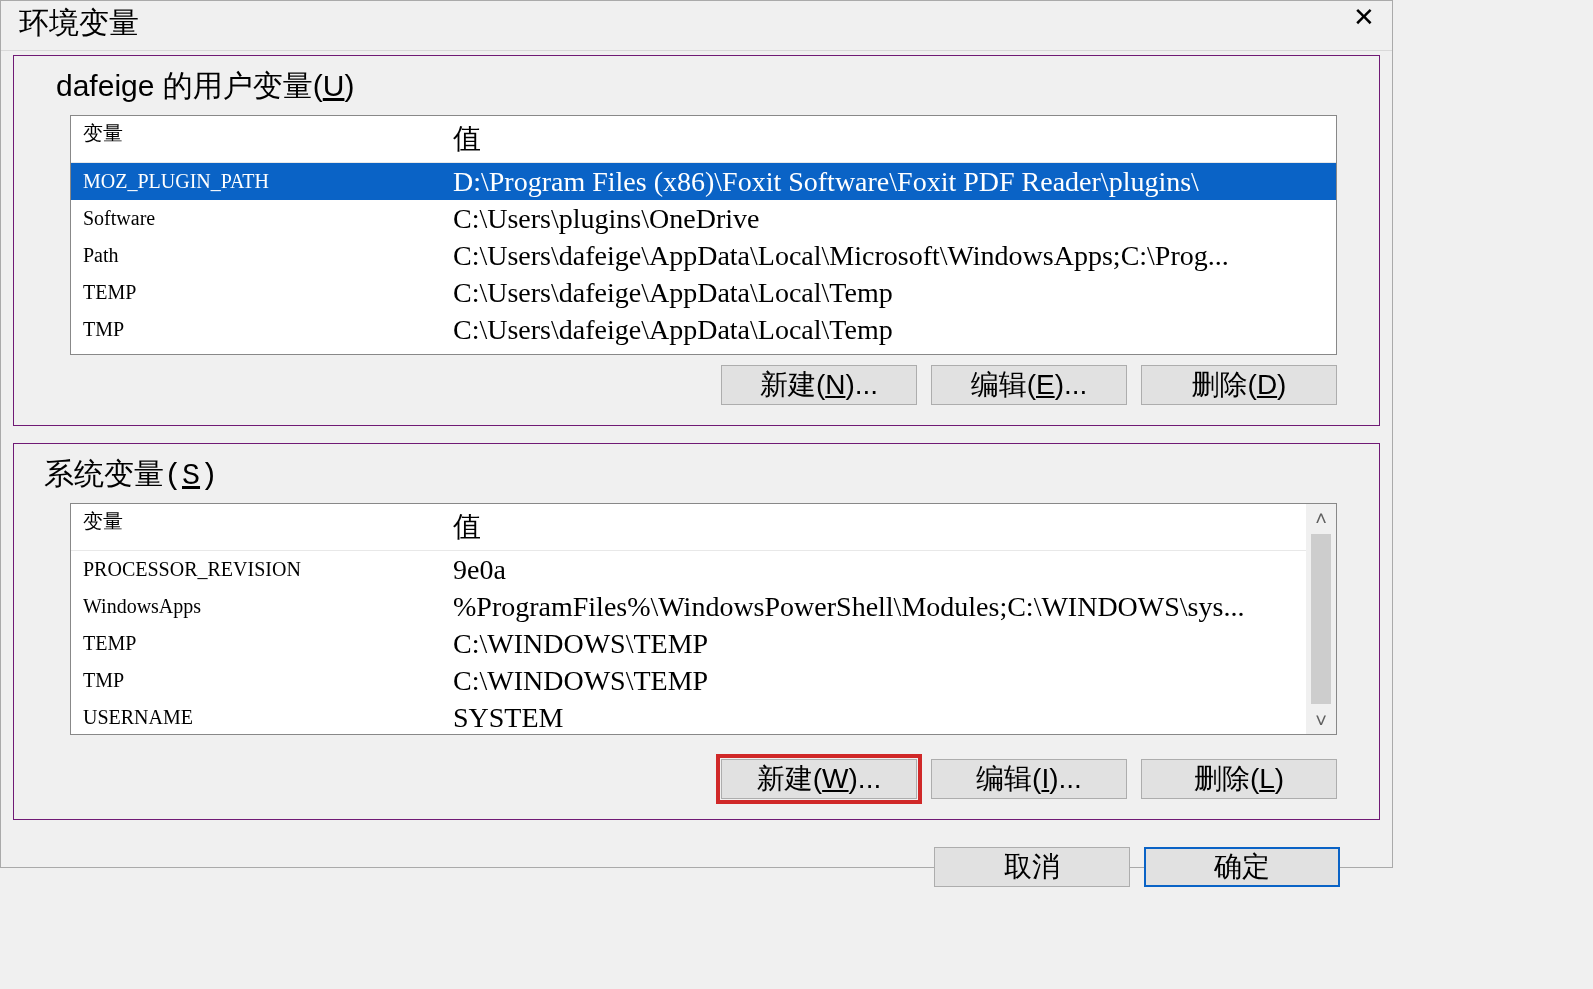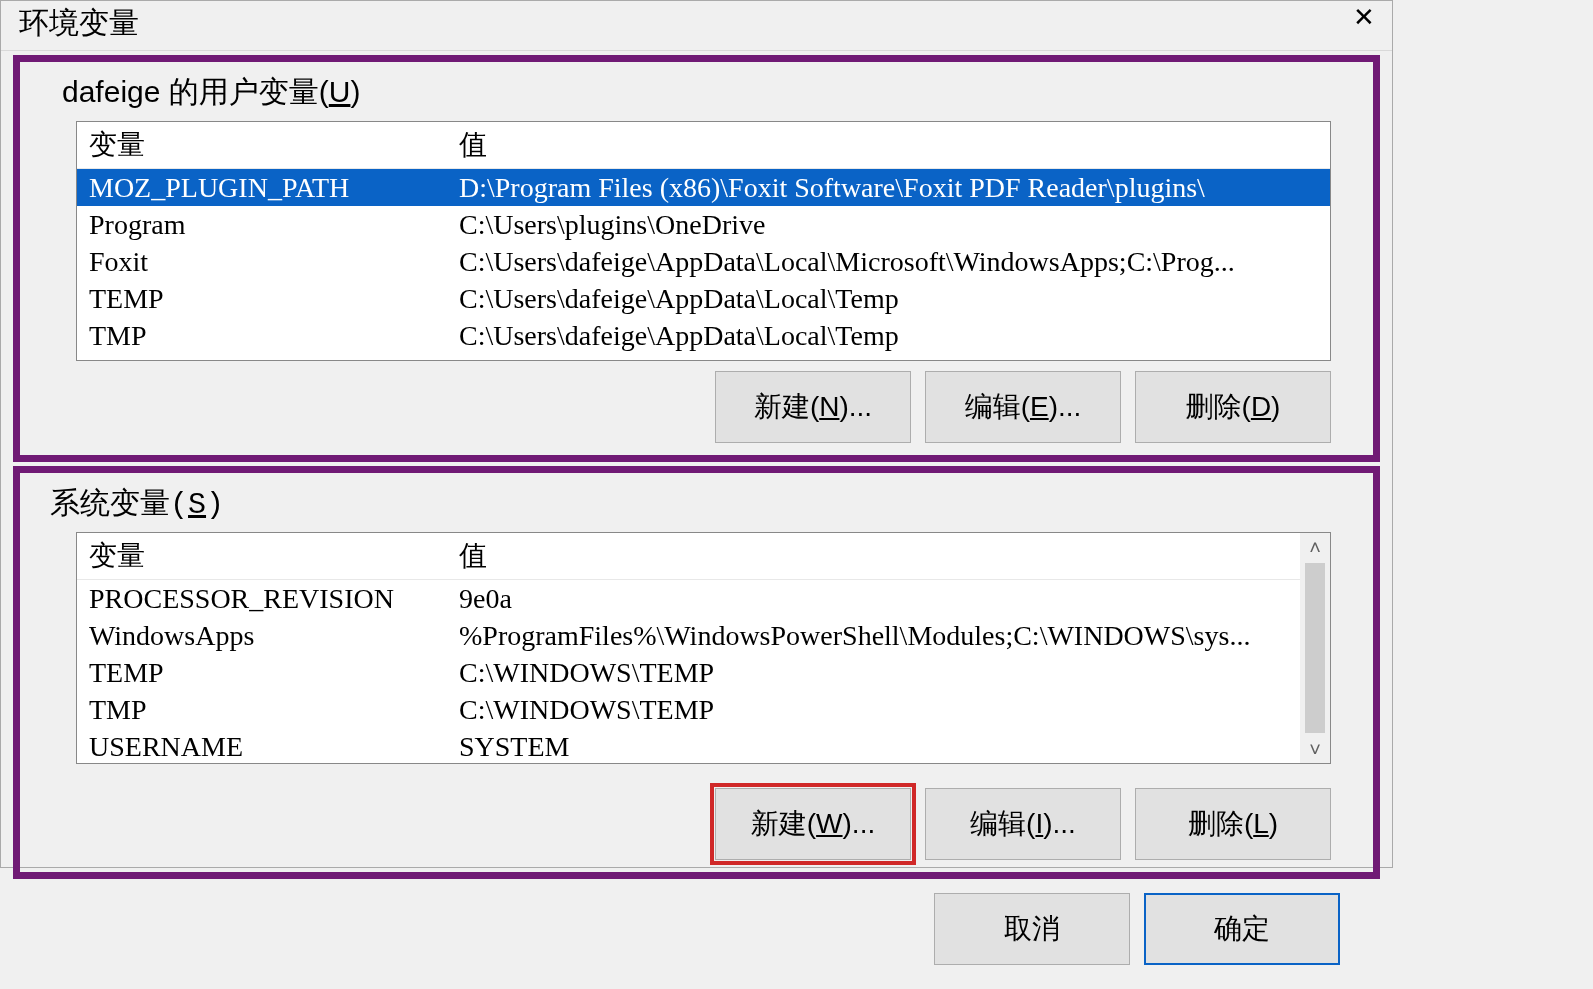--- a/index.html
+++ b/index.html
@@ -48,21 +48,21 @@
     position: relative;
   }
   .listbox-header {
     display: flex;
     background: #fff;
     border-bottom: 1px solid #e8e8e8;
   }
   .col-var {
     width: 378px;
     padding: 4px 10px 4px 12px;
-    font-size: 28px;
+    font-size: 20px;
   }
   .col-val {
     flex: 1;
     padding: 4px 10px 4px 4px;
     font-size: 28px;
     white-space: nowrap;
     overflow: hidden;
     text-overflow: ellipsis;
   }
   .list-rows {
@@ -81,21 +81,21 @@
   .row .col-var { padding-top:0; padding-bottom:0; }
   .row .col-val { padding-top:0; padding-bottom:0; }
   .btn-row {
     display: flex;
     justify-content: flex-end;
     gap: 14px;
     padding: 10px 42px 12px 0;
   }
   .btn {
     min-width: 196px;
-    height: 72px;
+    height: 40px;
     background: #e1e1e1;
     border: 1px solid #adadad;
     font-size: 28px;
     font-family: inherit;
     cursor: pointer;
     display: inline-flex;
     align-items: center;
     justify-content: center;
   }
   .btn.highlighted {
@@ -122,22 +122,23 @@
     color:#606060;
   }
   .scroll-thumb {
     flex:1;
     width: 20px;
     background:#cdcdcd;
     margin: 2px 0;
   }
   .system-listbox .list-rows { margin-right: 30px; }
   .group-wrap {
-    border: 7px solid #701a75;
-    margin: 4px 12px;
+    border: 1px solid #701a75;
+    margin: 17px 12px;
+    padding-bottom: 8px;
   }
   .group-wrap.first { margin-top: 4px; }
   .bottom-btns {
     display: flex;
     justify-content: flex-end;
     gap: 14px;
     padding: 10px 52px 0 0;
   }
 </style>
 </head>
@@ -159,25 +160,25 @@
       <div class="listbox-header">
         <div class="col-var">变量</div>
         <div class="col-val">值</div>
       </div>
       <div class="list-rows" id="user-rows">
           <div class="row selected">
             <div class="col-var">MOZ_PLUGIN_PATH</div>
             <div class="col-val">D:\Program Files (x86)\Foxit Software\Foxit PDF Reader\plugins\</div>
           </div>
           <div class="row">
-            <div class="col-var">Program</div>
+            <div class="col-var">Software</div>
             <div class="col-val">C:\Users\plugins\OneDrive</div>
           </div>
           <div class="row">
-            <div class="col-var">Foxit</div>
+            <div class="col-var">Path</div>
             <div class="col-val">C:\Users\dafeige\AppData\Local\Microsoft\WindowsApps;C:\Prog...</div>
           </div>
           <div class="row">
             <div class="col-var">TEMP</div>
             <div class="col-val">C:\Users\dafeige\AppData\Local\Temp</div>
           </div>
           <div class="row">
             <div class="col-var">TMP</div>
             <div class="col-val">C:\Users\dafeige\AppData\Local\Temp</div>
           </div>

